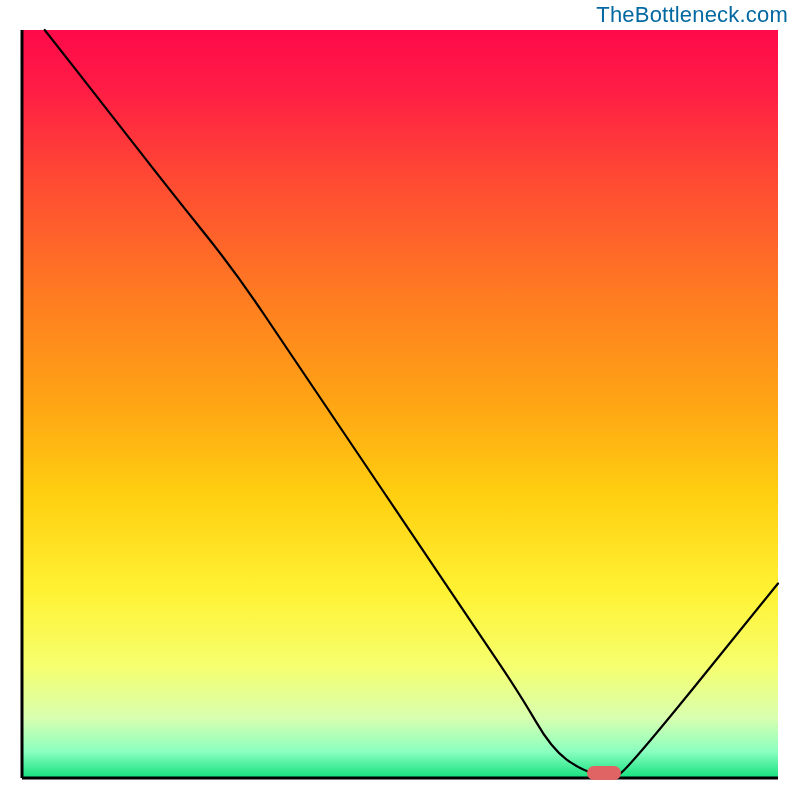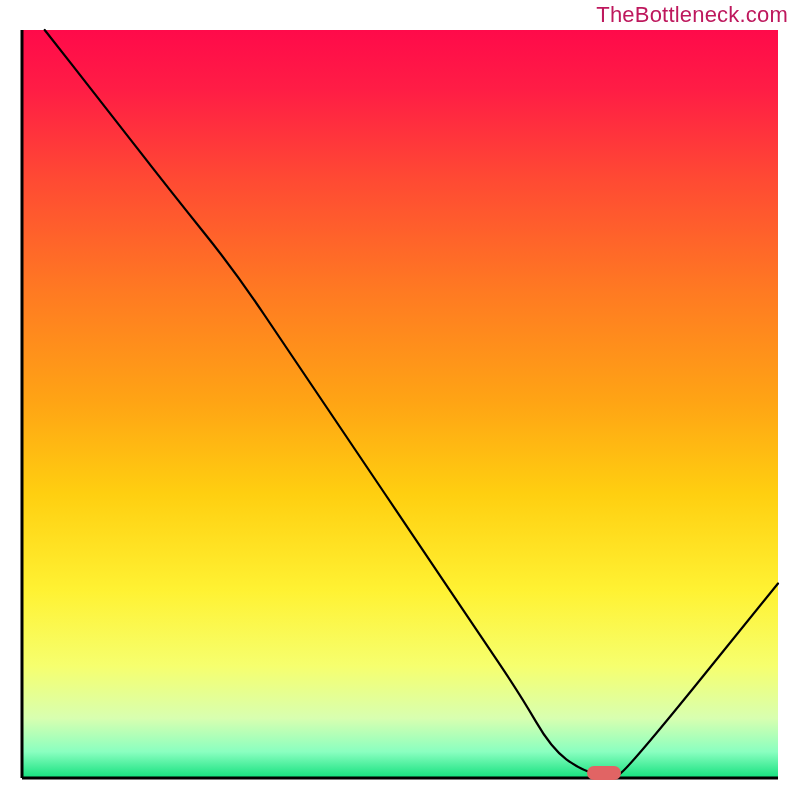--- a/index.html
+++ b/index.html
@@ -12,21 +12,21 @@
   }
   .chart-wrap {
     position: relative;
     width: 800px;
     height: 800px;
   }
   .watermark {
     position: absolute;
     top: 2px;
     right: 12px;
-    color: #be185d;
+    color: #0369a1;
     font-size: 22px;
     font-weight: 500;
     letter-spacing: 0.2px;
     user-select: none;
   }
   svg {
     display: block;
     position: absolute;
     left: 0;
     top: 0;

